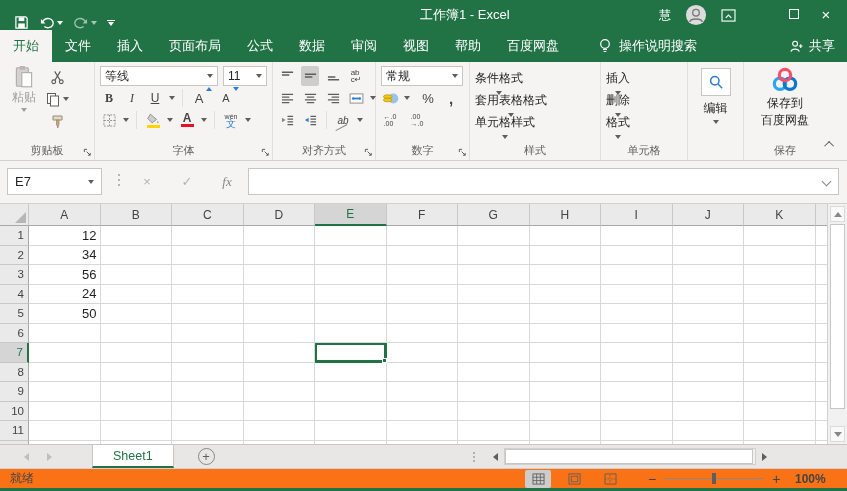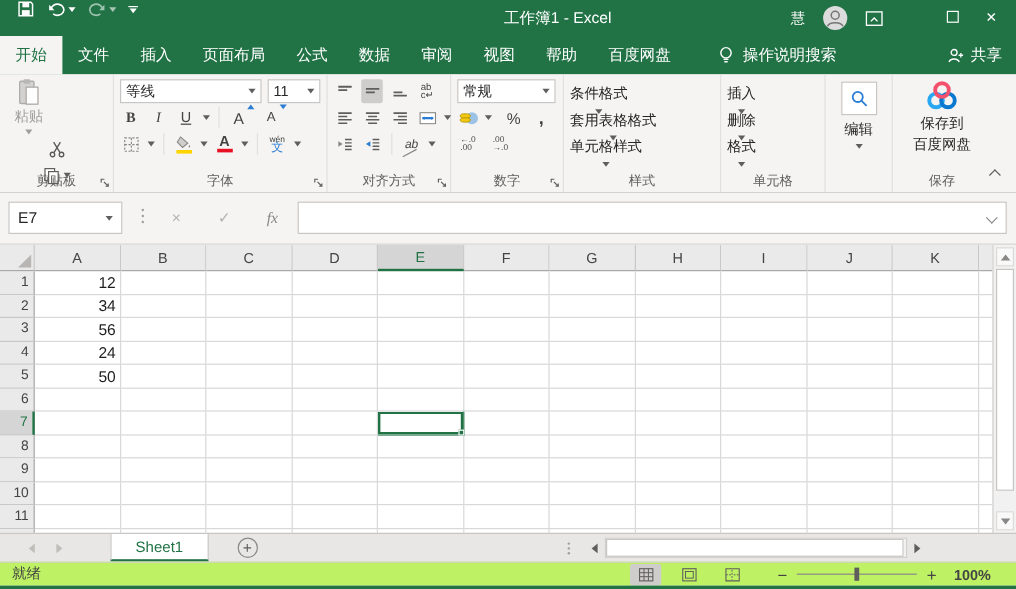--- a/index.html
+++ b/index.html
@@ -1,20 +1,20 @@
 <!DOCTYPE html>
 <html><head>
 <meta charset="utf-8">
 <style>
   html,body{margin:0;padding:0;background:#888;}
   *{box-sizing:border-box;font-family:"Liberation Sans","DejaVu Sans",sans-serif;}
   .app{position:relative;width:847px;height:491px;background:#fff;overflow:hidden;}
 
   
-  .titlebar{position:absolute;left:0;top:0;width:847px;height:30px;background:#217346;display:flex;align-items:flex-start;color:#fff;}
+  .titlebar{position:absolute;left:0;top:0;width:847px;height:30px;background:#217346;display:flex;align-items:flex-end;color:#fff;}
   .qat{display:flex;align-items:center;gap:10px;padding-left:14px;}
   .qbtn{display:flex;align-items:center;gap:2px;}
   .title{position:absolute;left:420px;top:0;height:30px;line-height:30px;font-size:13px;color:#fff;white-space:nowrap;}
   .tright{position:absolute;right:0;top:0;height:30px;display:flex;align-items:center;gap:14px;padding-right:12px;}
   .uname{font-size:12px;}
   .wbtn{font-size:13px;line-height:30px;text-align:center;width:18px;}
   .maxbox{width:10px;height:10px;border:1px solid #fff;}
   .minline{width:11px;height:1px;background:#fff;}
 
   
@@ -86,21 +86,21 @@
   .addsheet{width:17px;height:17px;border:1px solid #8a8886;border-radius:50%;color:#605e5c;font-size:13px;line-height:15px;text-align:center;align-self:center;margin-left:24px;}
   .hdots{display:flex;flex-direction:column;gap:2px;align-self:center;margin-left:258px;}
   .hdots i{width:2px;height:2px;background:#a19f9d;border-radius:50%;}
   .hs-l,.hs-r{align-self:center;width:17px;height:17px;display:flex;align-items:center;justify-content:center;}
   .hs-l{margin-left:12px;}
   .htrack{align-self:center;width:252px;height:17px;background:#f1f1f1;border:1px solid #d2d0ce;position:relative;}
   .hthumb{position:absolute;left:0;top:0;width:248px;height:15px;background:#fff;border:1px solid #c8c6c4;}
   .tri-l2{border-right-color:#605e5c;} .tri-r2{border-left-color:#605e5c;}
 
   
-  .statusbar{position:absolute;left:0;top:468px;width:847px;height:20px;background:#bef264;border-top:1px solid #d2d0ce;display:flex;align-items:center;font-size:12px;color:#444;}
+  .statusbar{position:absolute;left:0;top:468px;width:847px;height:20px;background:#f97316;border-top:1px solid #d2d0ce;display:flex;align-items:center;font-size:12px;color:#444;}
   .smode{padding-left:10px;}
   .views{position:absolute;left:525px;display:flex;gap:10px;align-items:center;}
   .vbtn{width:26px;height:18px;display:flex;align-items:center;justify-content:center;}
   .zoomer{position:absolute;left:648px;display:flex;align-items:center;gap:8px;}
   .ztrack{width:100px;height:1px;background:#8a8886;position:relative;}
   .zthumb{position:absolute;left:48px;top:-5px;width:4px;height:11px;background:#605e5c;}
   .zval{position:absolute;left:795px;font-size:12px;color:#444;font-weight:bold;}
   .greenline{position:absolute;left:0;top:488px;width:847px;height:3px;background:#217346;}
 
   svg{display:block;}
@@ -186,21 +186,21 @@
           <path d="M2 13.5c1-3.6 8-3.6 9 0" fill="none" stroke="#fff" stroke-width="1.2"></path>
           <path d="M12.5 5.5v4M10.5 7.5h4" stroke="#fff" stroke-width="1.2"></path>
         </svg>
       <span>共享</span>
     </div>
   </div>
 
   <div class="ribbon">
 
     <div class="grp" style="width:95px;">
-      <div style="display:flex;flex-direction:column;">
+      <div style="display:flex;">
         <div class="bigbtn gray" style="width:44px;">
           <svg width="20" height="24" viewBox="0 0 18 22">
               <rect x="2" y="2.5" width="11" height="17" rx="1" fill="#d4d2d0" stroke="#aeacaa"></rect>
               <rect x="5" y="1" width="5" height="3.4" rx="0.6" fill="#b9b7b5"></rect>
               <rect x="7" y="7" width="9" height="13" fill="#fdfdfd" stroke="#aeacaa"></rect>
             </svg>
           <span style="font-size:12px;">粘贴</span>
           <span class="dd" style="border-top-color:#a19f9d;margin-top:2px;"></span>
         </div>
         <div style="display:flex;flex-direction:column;gap:2px;padding-top:2px;">

